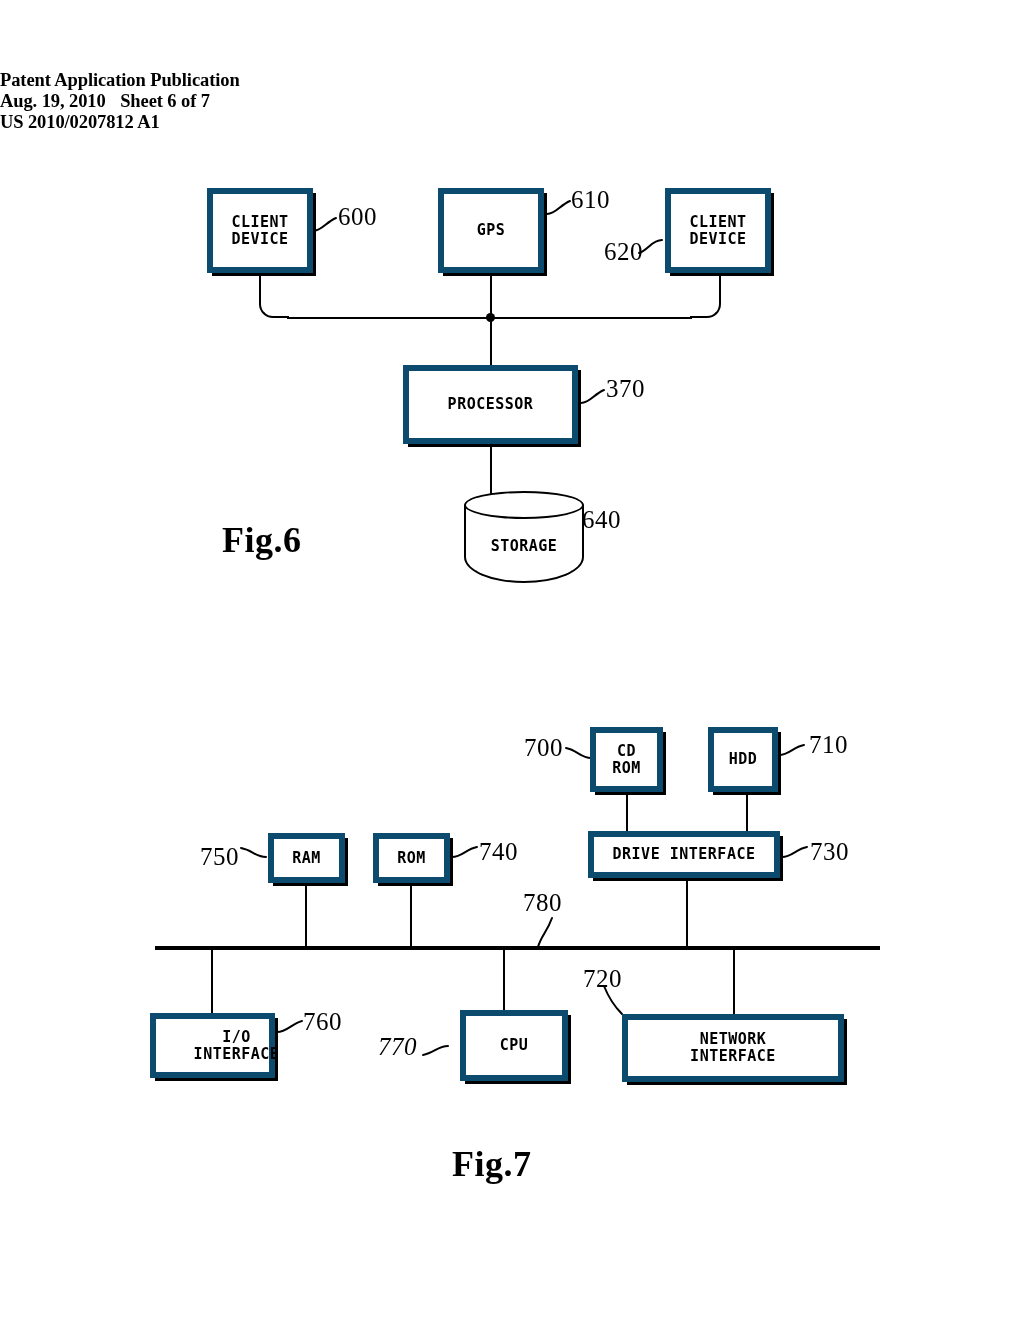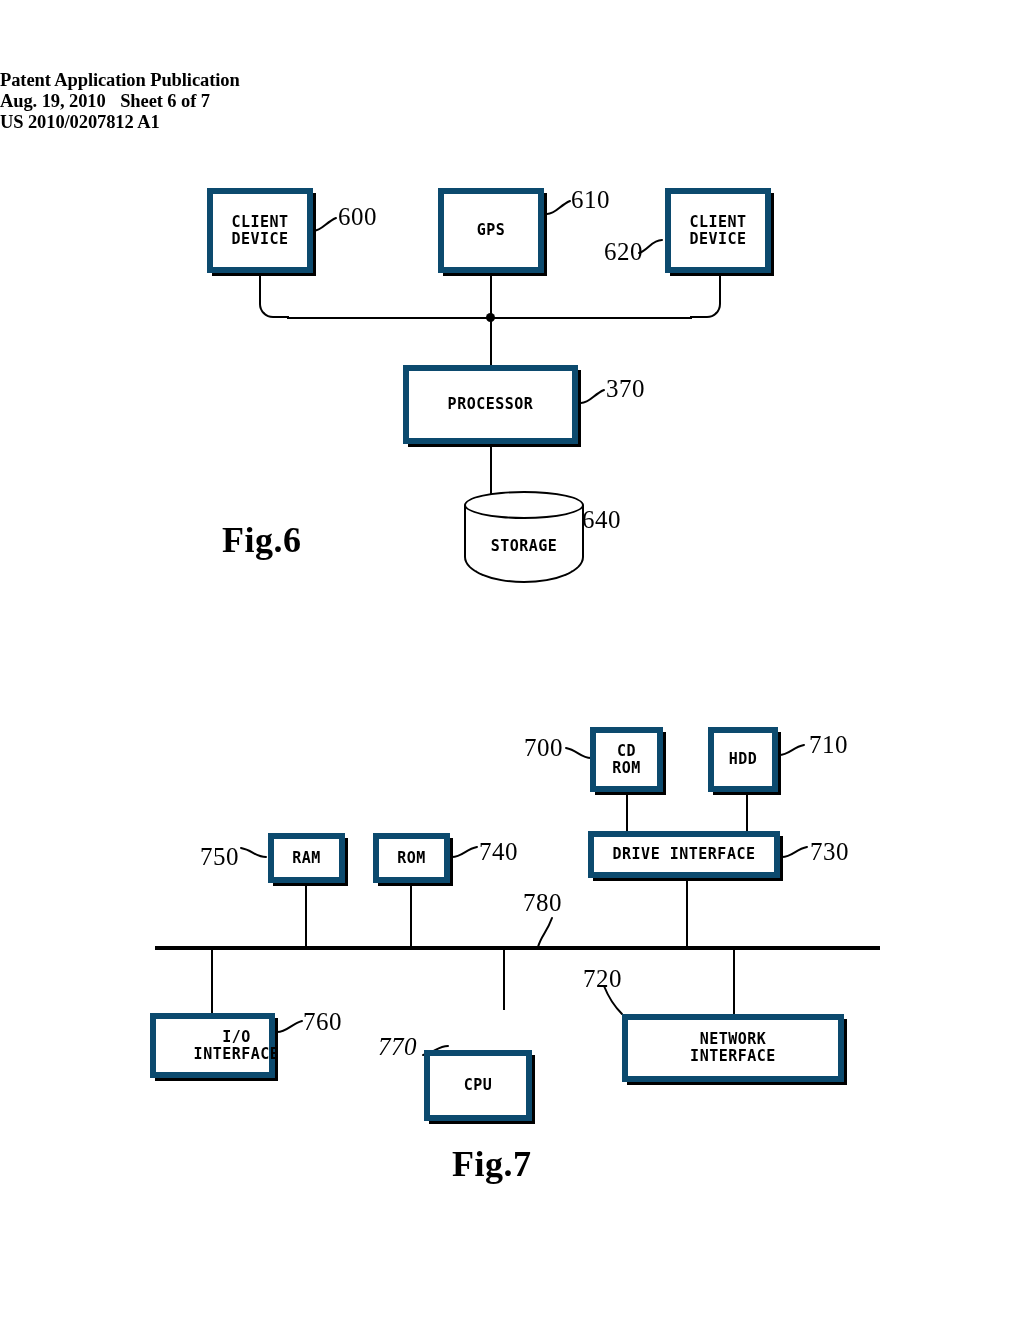--- a/index.html
+++ b/index.html
@@ -308,21 +308,21 @@
 <div class="ref" style="left:523px; top:889px;">780</div>
 
 <div class="fig-box" style="left:150px; top:1013px; width:125px; height:65px;padding-left:48px;">
   <span>
     <span class="lbl">I/O</span>
     <span class="lbl">INTERFACE</span>
   </span>
 </div>
 <div class="ref" style="left:303px; top:1008px;">760</div>
 
-<div class="fig-box" style="left:424px; top:1010px; width:108px; height:71px;margin-top:40px;">
+<div class="fig-box" style="left:460px; top:1010px; width:108px; height:71px;">
   <span class="lbl">CPU</span>
 </div>
 <div class="ref" style="left:378px; top:1033px;font-style:italic;">770</div>
 
 <div class="fig-box" style="left:622px; top:1014px; width:222px; height:68px;">
   <span>
     <span class="lbl">NETWORK</span>
     <span class="lbl">INTERFACE</span>
   </span>
 </div>

